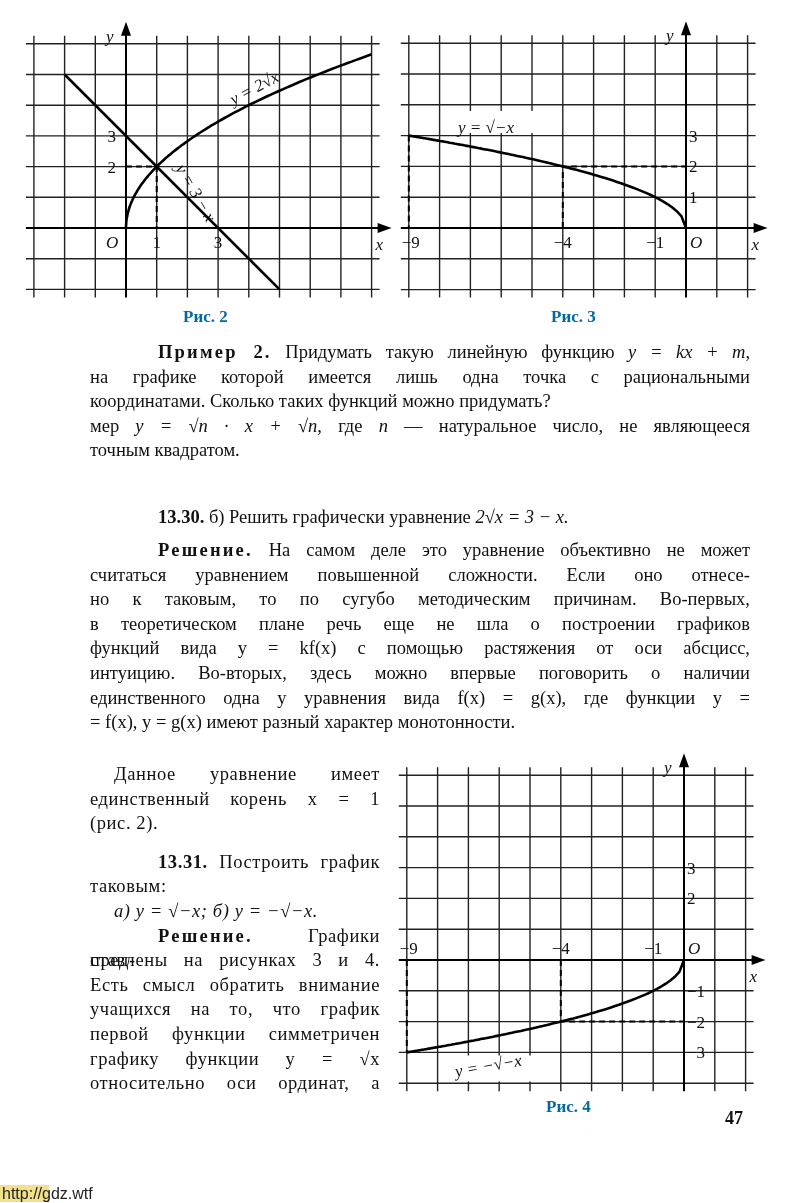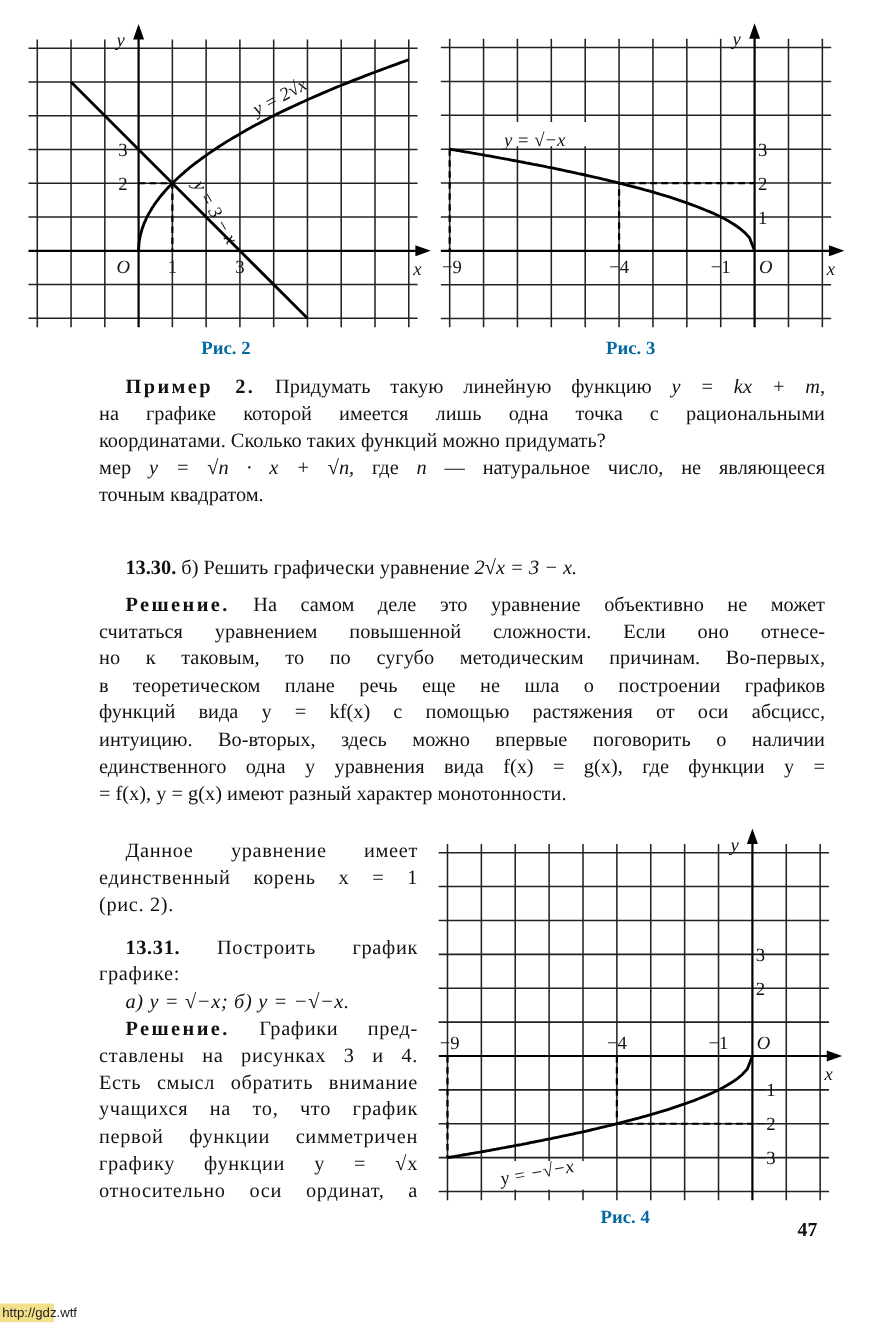--- a/index.html
+++ b/index.html
@@ -15,30 +15,30 @@
     font-family: "Liberation Serif", serif; color: #0369a1;
   }
   .txt {
     position: absolute; font-size: 18.5px; line-height: 24.6px;
     font-family: "Liberation Serif", "DejaVu Serif", serif; color: #111;
     text-align: justify;
   }
   .line { display: block; white-space: nowrap; height: 24.6px; }
   .justify { text-align: justify; text-align-last: justify; white-space: normal; }
   .ind { text-indent: 24px; }
-  .b { font-weight: bold; }
+  .b { font-weight: bold; margin-left: 44px; }
   .sp { letter-spacing: 2.2px; }
   .m { font-style: italic; }
   .pagenum {
     position: absolute; left: 725px; top: 1108px; font-weight: bold;
     font-size: 18px; font-family: "Liberation Serif", serif;
   }
   .watermark {
     position: absolute; left: 0; top: 1185px; width: 47px; height: 17px;
-    background: #f2e08a; color: #222; font-size: 12px; line-height: 17px;
+    background: #f2e08a; color: #222; font-size: 16px; line-height: 17px;
     font-family: "Liberation Sans", sans-serif; padding-left: 2px;
   }
   .gl { stroke: #222; stroke-width: 1.4; }
   .ax { stroke: #000; stroke-width: 2; }
   .curve { stroke: #000; stroke-width: 2.6; fill: none; }
   .dash { stroke: #000; stroke-width: 2; stroke-dasharray: 6 4; fill: none; }
   .lbl { font-family: "Liberation Serif", serif; font-size: 17px; fill: #111; }
   .it { font-style: italic; }
 </style>
 </head>
@@ -156,21 +156,21 @@
   <span class="line justify">единственного одна у уравнения вида f(x) = g(x), где функции y =</span>
   <span class="line">= f(x), y = g(x) имеют разный характер монотонности.</span>
 </div>
 
 <div class="txt" style="left:90px;top:762px;width:290px;letter-spacing:0.6px;">
   <span class="line justify ind">Данное уравнение имеет</span>
   <span class="line justify">единственный корень x = 1</span>
   <span class="line">(рис. 2).</span>
   <span class="line" style="height:14px"></span>
   <span class="line justify ind"><span class="b">13.31.</span><span> Построить график</span></span>
-  <span class="line">графике:</span>
+  <span class="line">таковым:</span>
   <span class="line ind m">а) y = √−x; б) y = −√−x.</span>
   <span class="line justify ind"><span class="b sp">Решение.</span><span> Графики пред-</span></span>
   <span class="line justify">ставлены на рисунках 3 и 4.</span>
   <span class="line justify">Есть смысл обратить внимание</span>
   <span class="line justify">учащихся на то, что график</span>
   <span class="line justify">первой функции симметричен</span>
   <span class="line justify">графику функции  y = √x</span>
   <span class="line justify">относительно оси ординат, а</span>
 </div>
 

